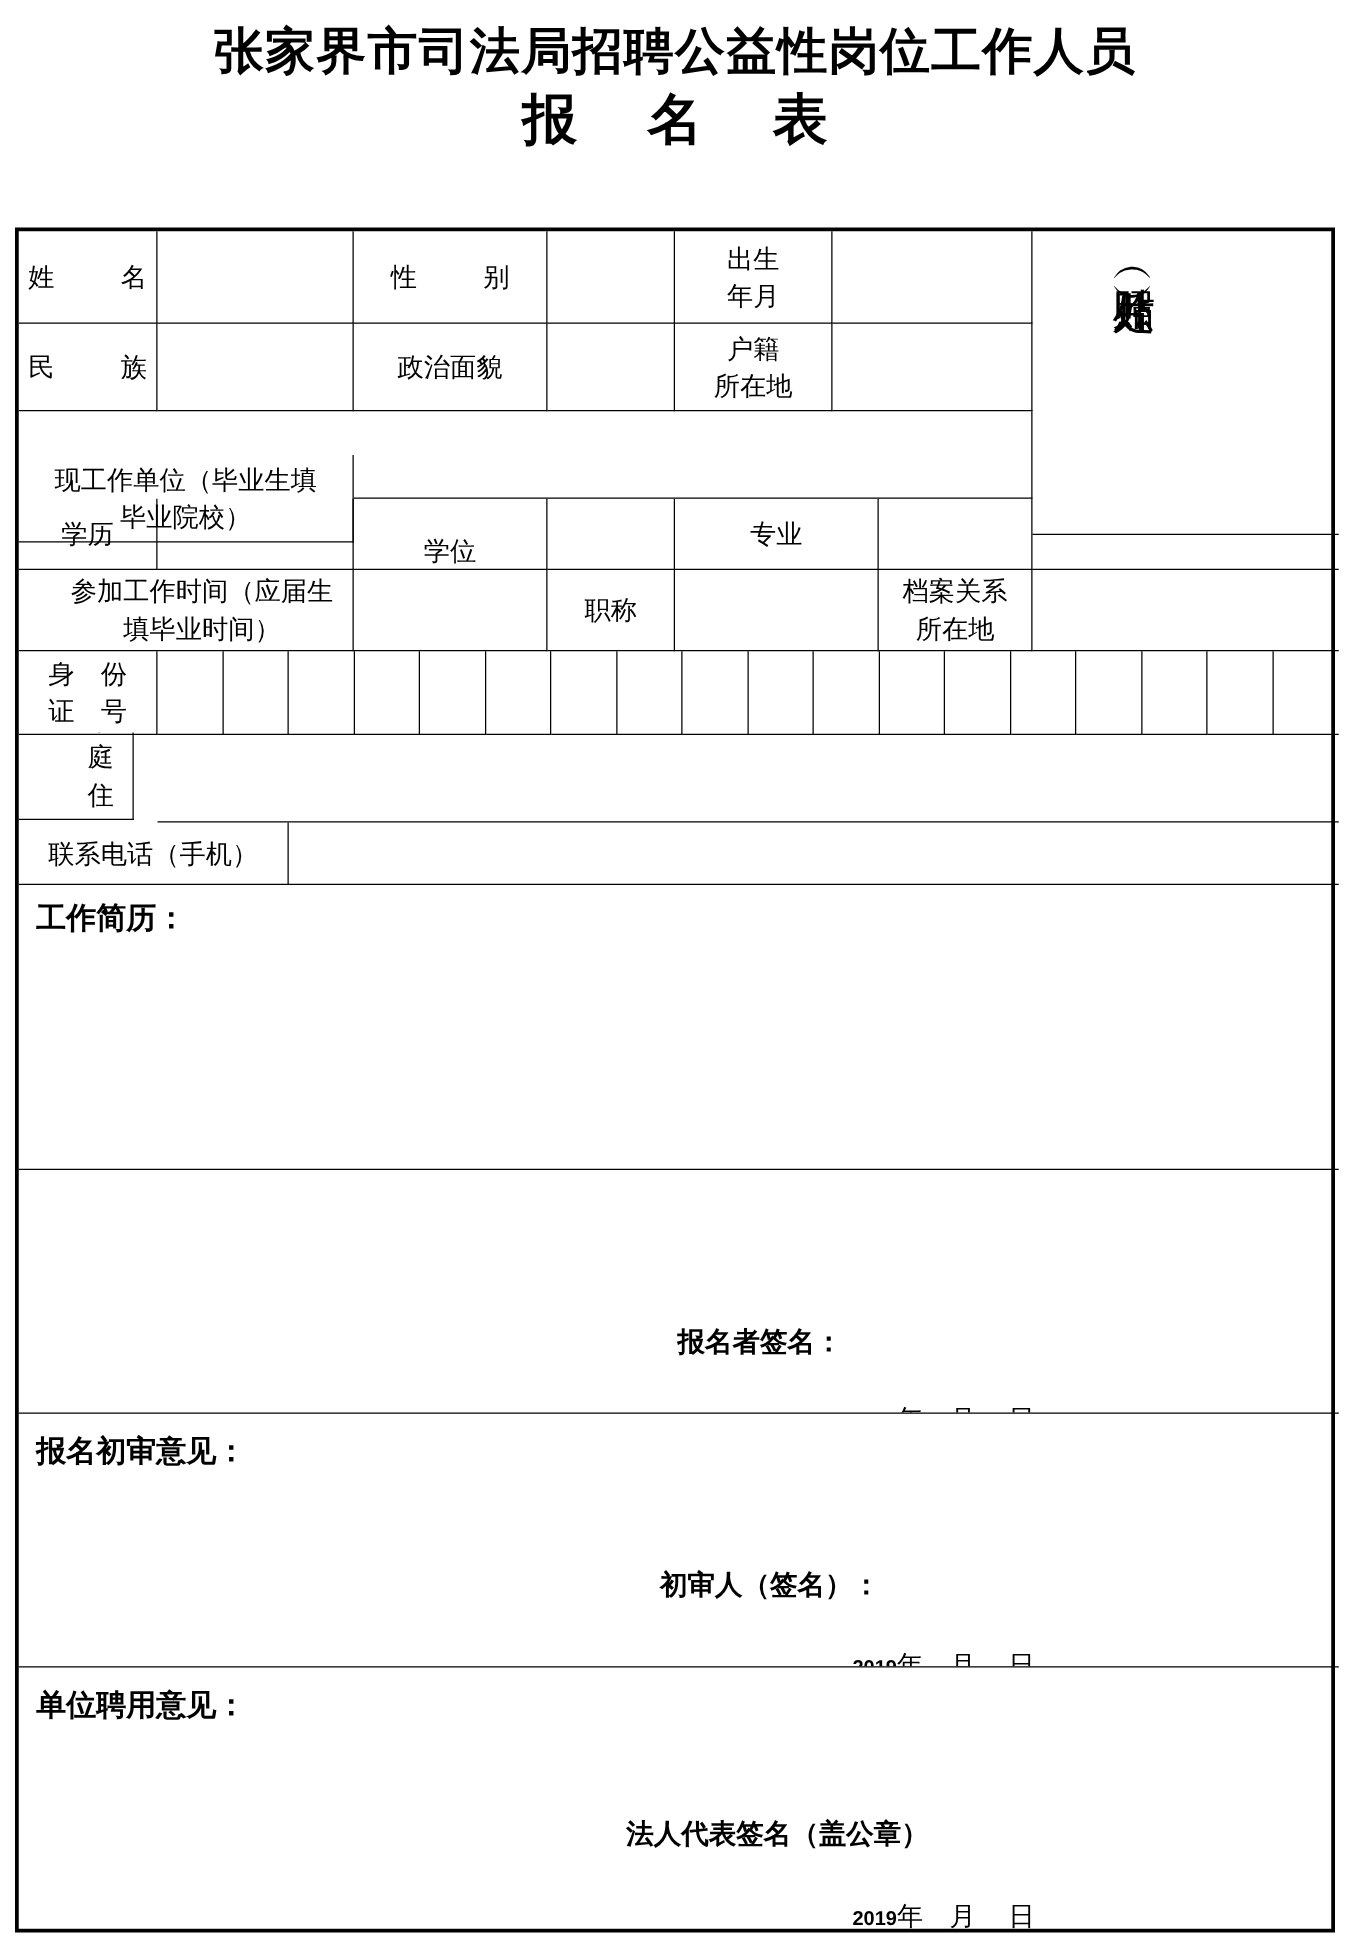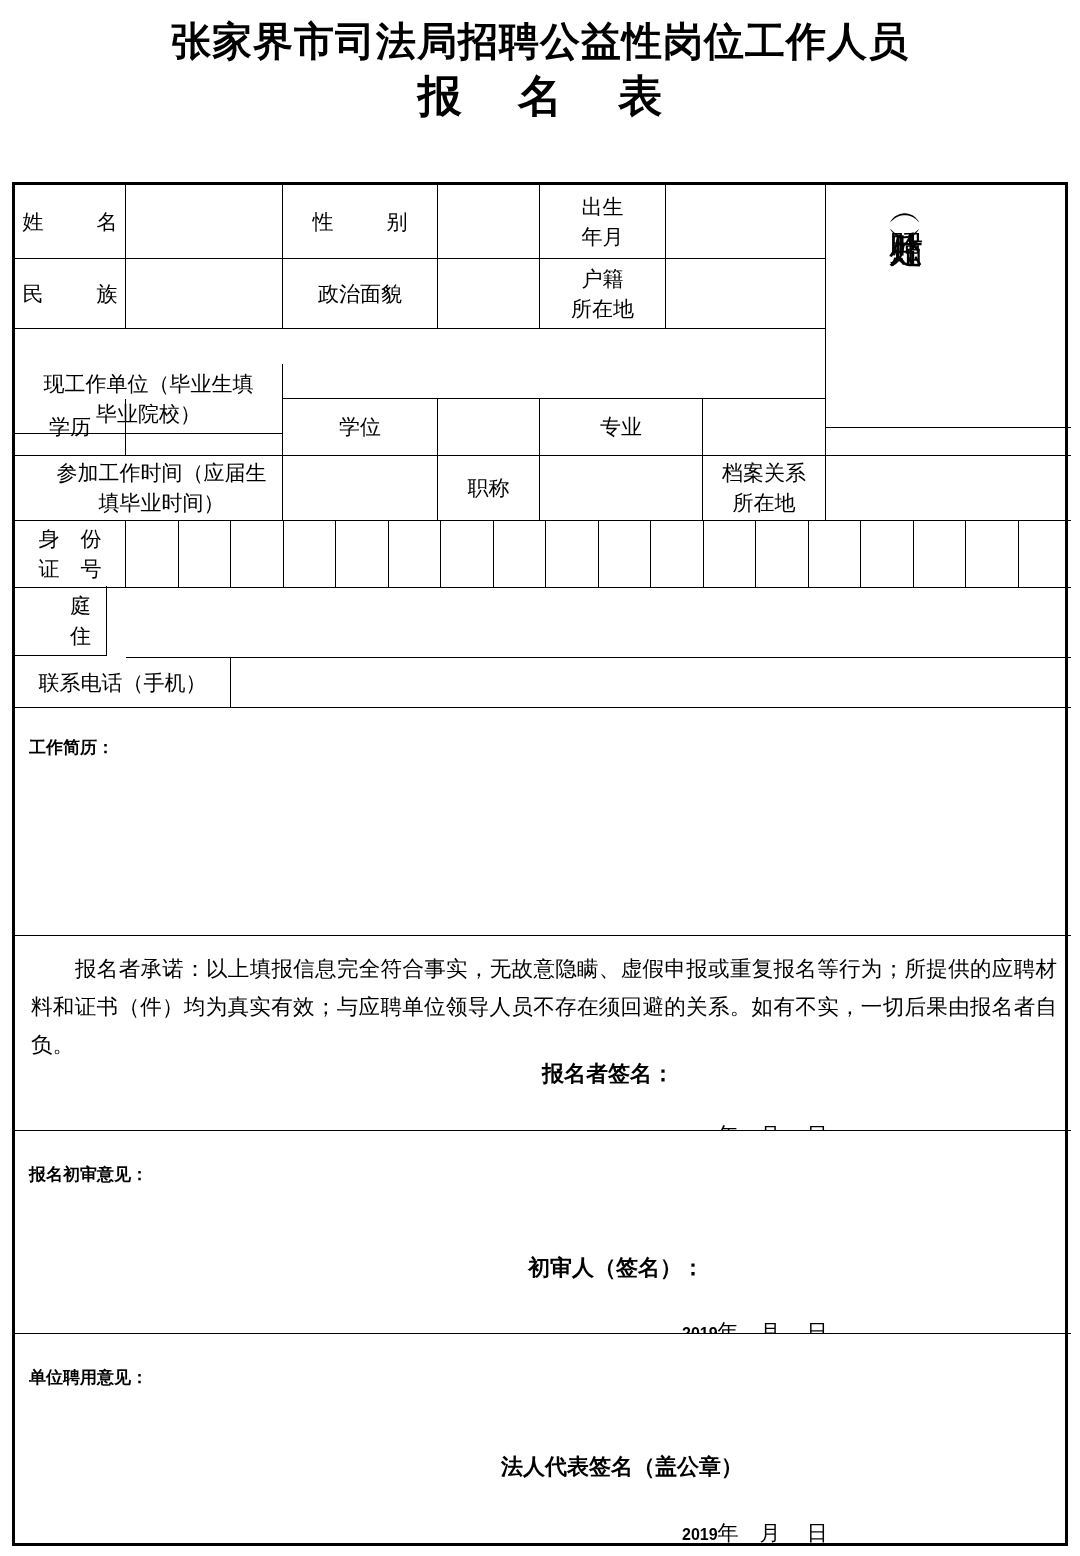--- a/index.html
+++ b/index.html
@@ -96,24 +96,23 @@
   .block {
     position: absolute;
     box-sizing: border-box;
     border-bottom: 1px solid #000;
     overflow: hidden;
   }
   .block.nb-b { border-bottom: none; }
   .block-head {
     position: absolute;
     left: 14px;
-    font-size: 17px;
+    font-size: 24px;
     font-family: "Liberation Sans", "DejaVu Sans", sans-serif;
     font-weight: 700;
-    margin-top: 18px;
   }
   .para {
     position: absolute;
     left: 16px;
     right: 14px;
     font-size: 21.5px;
     line-height: 38px;
     text-align: justify;
     text-indent: 44px;
   }
@@ -196,21 +195,21 @@
     <div class="cell" style="left:268px;top:144px;width:543px;height:70px;">
       <span></span>
     </div>
 
     <div class="cell" style="left:0;top:214px;width:111px;height:57px;">
       <span>学历</span>
     </div>
     <div class="cell" style="left:111px;top:214px;width:157px;height:57px;">
       <span></span>
     </div>
-    <div class="cell" style="left:268px;top:214px;width:155px;height:57px;">
+    <div class="cell" style="left:268px;top:214px;width:155px;height:57px;align-items:flex-end;">
       <span>学位</span>
     </div>
     <div class="cell" style="left:423px;top:214px;width:102px;height:57px;">
       <span></span>
     </div>
     <div class="cell" style="left:525px;top:214px;width:163px;height:57px;">
       <span>专业</span>
     </div>
     <div class="cell" style="left:688px;top:214px;width:123px;height:57px;">
       <span></span>
@@ -313,21 +312,20 @@
     </div>
     <div class="cell nb-r" style="left:216px;top:473px;width:840px;height:50px;">
       <span></span>
     </div>
 
     <div class="block" style="left:0;top:523px;width:1056px;height:228px;">
       <div class="block-head" style="top:10px;">工作简历：</div>
     </div>
 
     <div class="block" style="left:0;top:751px;width:1056px;height:195px;">
-      <div class="para" style="top:14px;">报名者承诺：以上填报信息完全符合事实，无故意隐瞒、虚假申报或重复报名等行为；所提供的应聘材料和证书（件）均为真实有效；与应聘单位领导人员不存在须回避的关系。如有不实，一切后果由报名者自负。</div>
       <div class="sign-line" style="left:527px;top:123px;">报名者签名：</div>
       <div class="date-line" style="left:625px;top:160px;">
         <b>2019</b><span>年</span><span>&nbsp;&nbsp;&nbsp;&nbsp;</span><span>月</span><span>&nbsp;&nbsp;&nbsp;&nbsp;&nbsp;</span><span>日</span>
       </div>
     </div>
 
     <div class="block" style="left:0;top:946px;width:1056px;height:203px;">
       <div class="block-head" style="top:14px;">报名初审意见：</div>
       <div class="sign-line" style="left:513px;top:122px;">初审人（签名）：</div>
       <div class="date-line" style="left:625px;top:162px;">

